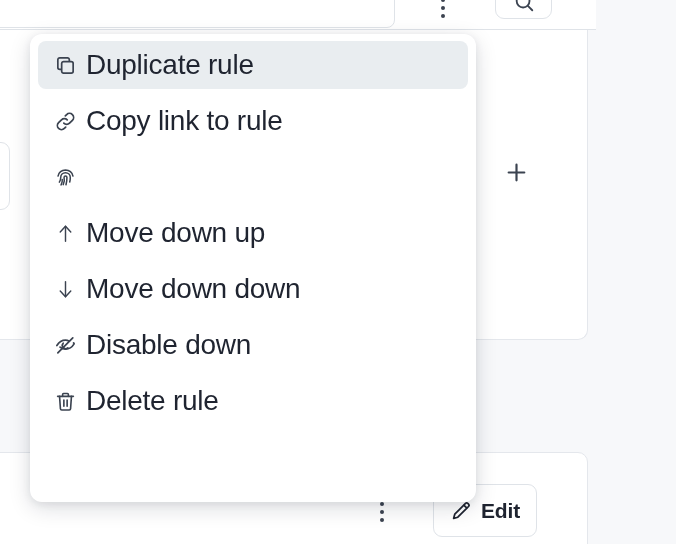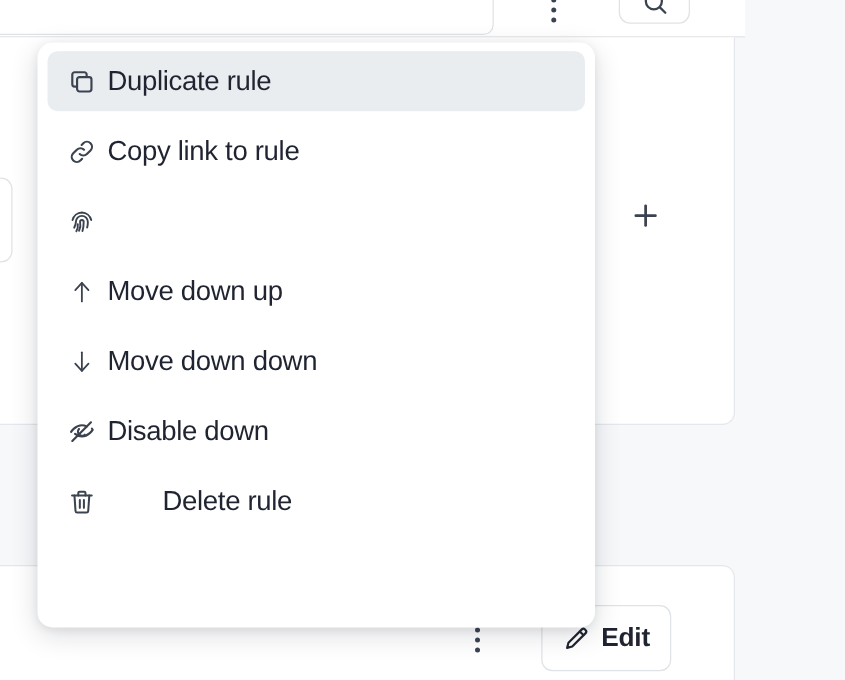--- a/index.html
+++ b/index.html
@@ -176,39 +176,39 @@
   .menu-item {
     display: flex;
     align-items: center;
     height: 48px;
     padding: 0 14px;
     border-radius: 8px;
     margin-bottom: 8px;
     cursor: default;
     box-sizing: border-box;
   }
-  .menu-item:last-child { margin-bottom: 0; gap: 44px; }
+  .menu-item:last-child { margin-bottom: 0; }
 
   .menu-item.is-active {
     background: #e9edf0;
   }
 
   .menu-item .mi-icon {
     width: 26px;
     height: 26px;
     flex: 0 0 26px;
     display: flex;
     align-items: center;
     justify-content: center;
     color: #3b4350;
     margin-right: 8px;
   }
 
   .menu-item .mi-label {
-    font-size: 22px;
+    font-size: 28px;
     color: #1f2430;
     line-height: 1;
     letter-spacing: -0.25px;
     white-space: nowrap;
   }
 
   svg { display: block; }
 </style>
 </head>
 <body>

